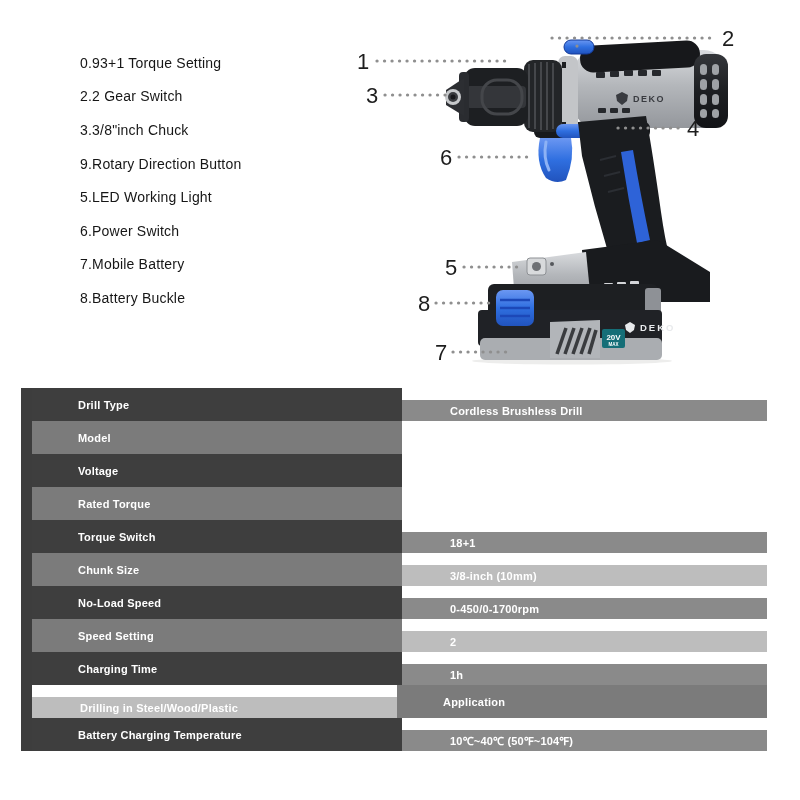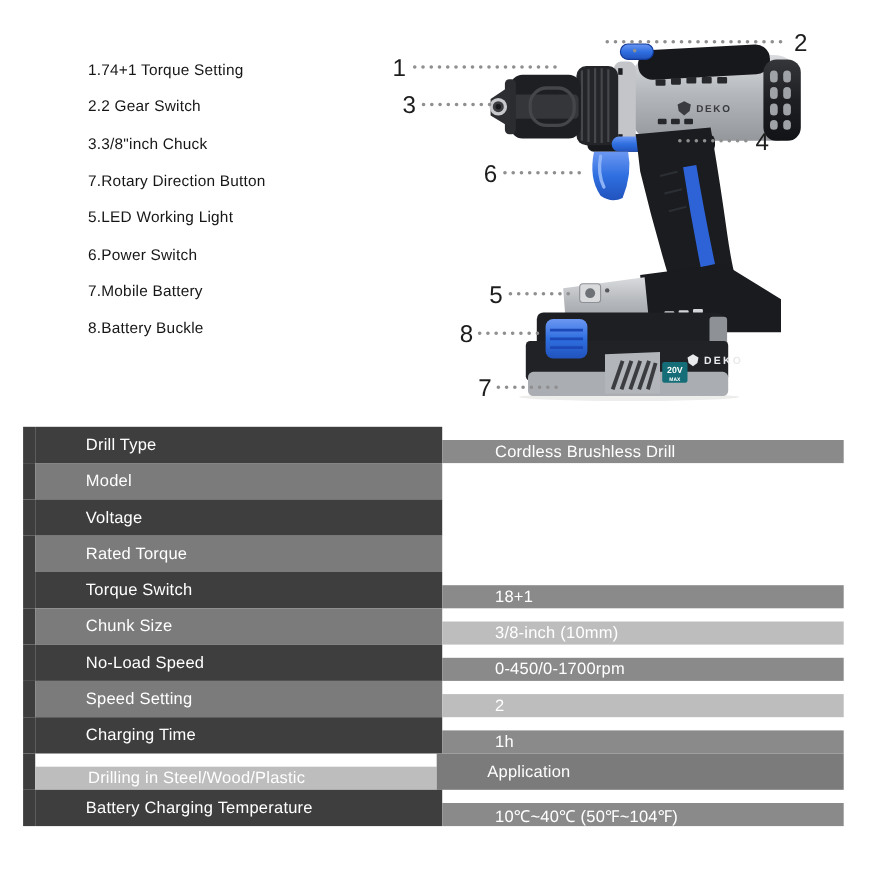--- a/index.html
+++ b/index.html
@@ -17,38 +17,38 @@
   text.logo-dark{font-family:"Liberation Sans",sans-serif;font-size:9px;font-weight:bold;
                  letter-spacing:1.5px;fill:#393b40;}
   text.logo-light{font-family:"Liberation Sans",sans-serif;font-size:9.5px;font-weight:bold;
                   letter-spacing:2px;fill:#e8eaec;}
   text.badge{font-family:"Liberation Sans",sans-serif;font-weight:bold;fill:#fff;}
   text.micro{font-family:"Liberation Sans",sans-serif;fill:#c9ccd0;}
   
   .spec-table{position:absolute;left:21px;top:388px;width:746px;}
   .row{display:flex;height:33px;border-left:11px solid #3d3d3d;}
   .cell{display:flex;align-items:center;box-sizing:border-box;color:#ffffff;
-        font-size:15px;font-weight:normal;letter-spacing:.2px;white-space:pre;}
+        font-size:11px;font-weight:bold;letter-spacing:.2px;white-space:pre;}
   .cell.label{width:370px;padding-left:46px;}
   .cell.value{width:365px;padding-left:48px;margin-top:12px;}
   .row:nth-child(odd)  .label{background:#3e3e3e;}
   .row:nth-child(odd)  .value{background:#8a8a8a;}
   .row:nth-child(even) .label{background:#7b7b7b;}
   .row:nth-child(even) .value{background:#bdbdbd;}
 </style>
 </head>
 <body>
 
 <div class="page">
 
   <div class="features">
-    <div class="feature-item">1.74+1 Torque Setting</div>
+    <div class="feature-item">0.93+1 Torque Setting</div>
     <div class="feature-item">2.2 Gear Switch</div>
     <div class="feature-item">3.3/8"inch Chuck</div>
-    <div class="feature-item">7.Rotary Direction Button</div>
+    <div class="feature-item">9.Rotary Direction Button</div>
     <div class="feature-item">5.LED Working Light</div>
     <div class="feature-item">6.Power Switch</div>
     <div class="feature-item">7.Mobile Battery</div>
     <div class="feature-item">8.Battery Buckle</div>
   </div>
 
   <div class="figure">
     <svg viewBox="330 8 460 360">
       <defs>
         <linearGradient id="silver" x1="0" y1="0" x2="0" y2="1">

